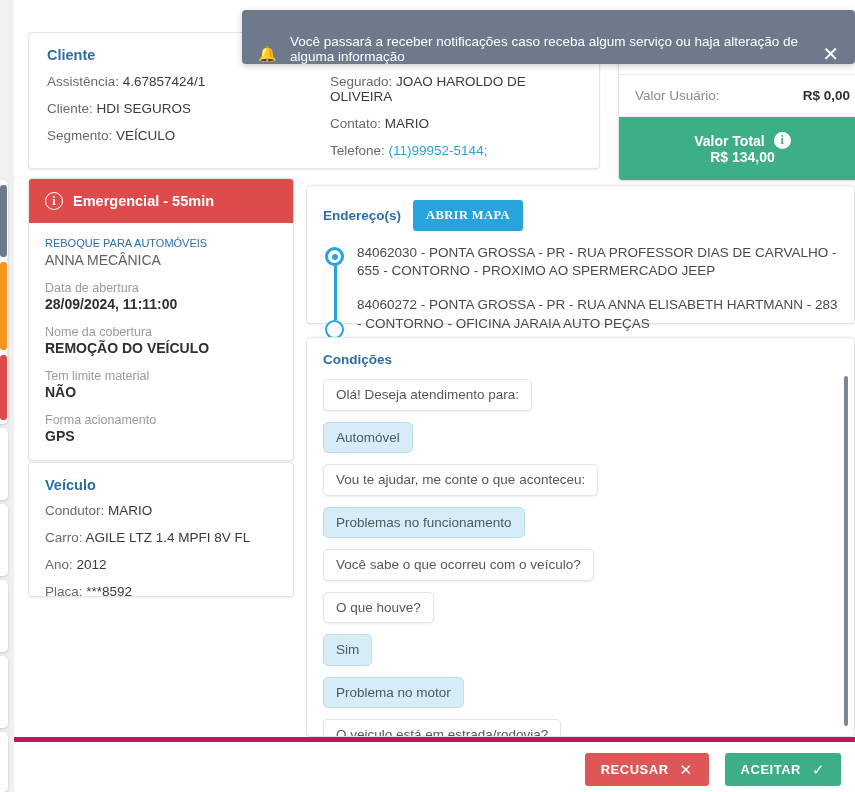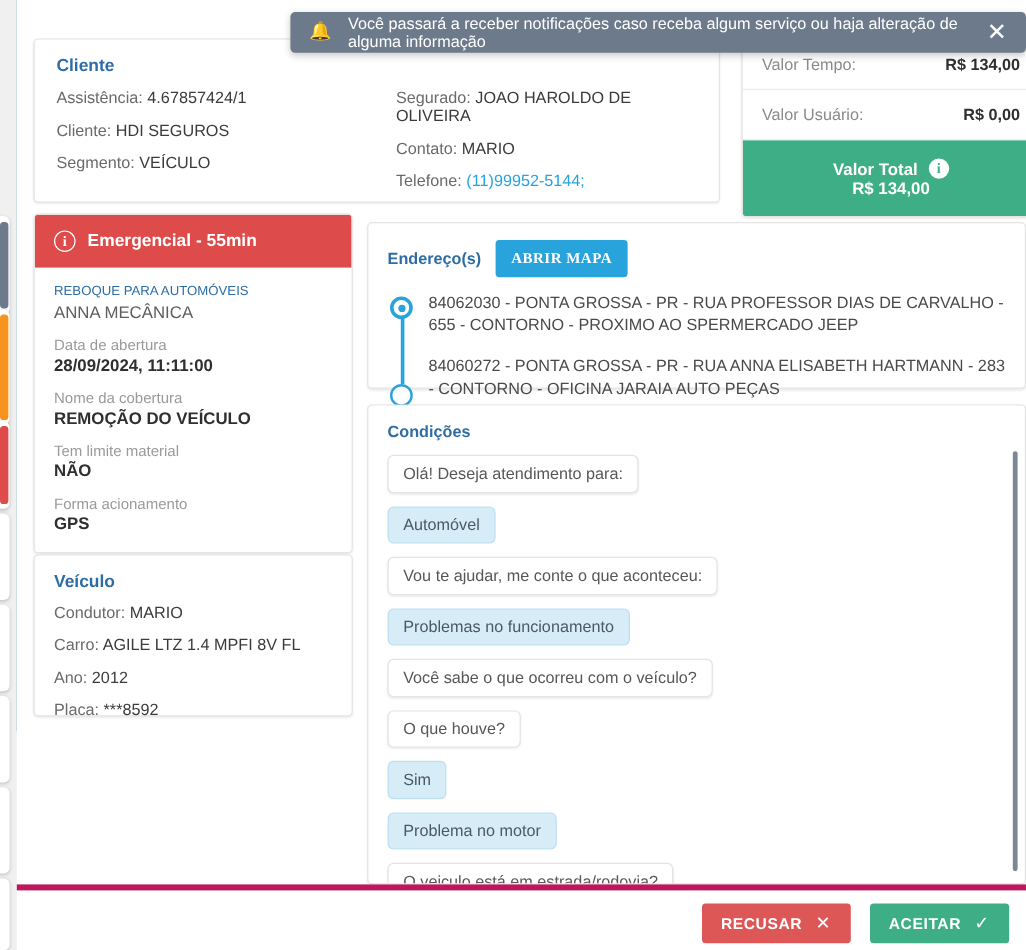--- a/index.html
+++ b/index.html
@@ -12,21 +12,21 @@
   #root { position: relative; width: 855px; height: 792px; background:#ffffff; }
 
   
   .bg-layer { position:absolute; left:0; top:0; width:40px; height:792px; background:#f0f0f0; }
   .bg-card { position:absolute; left:-30px; width:38px; background:#ffffff;
              border-radius:5px; box-shadow:0 1px 3px rgba(0,0,0,.18); }
   .bg-strip { position:absolute; left:0px; width:7px; border-radius:3px; }
   .bg-divider { position:absolute; left:33px; top:40px; width:2px; height:665px; background:#b0b0b0; }
 
   
-  .modal { position:absolute; left:14px; top:0px; width:841px; height:609px; background:#0369a1; }
+  .modal { position:absolute; left:14px; top:0px; width:841px; height:609px; background:#eab308; }
   .modal-body { position:absolute; left:0; top:0; right:0; height:737px; background:#ffffff;
                 padding:24px 14px 0 14px; }
   .modal-footer { position:absolute; left:0; top:737px; right:0; height:55px;
                   background:#ffffff; border-top:5px solid #be185d; }
 
   
   .card { background:#ffffff; border:1px solid #e4e4e4; border-radius:4px;
           box-shadow:0 1px 2px rgba(0,0,0,.08); }
   .card-title { color:#2e6da4; font-weight:bold; font-size:14.5px; }
 
@@ -111,22 +111,22 @@
   
   .footer-btns { position:absolute; right:14px; top:11px; display:flex; gap:16px; }
   .btn { border:none; border-radius:3px; color:#fff; font-size:13px; font-weight:bold;
          letter-spacing:.5px; padding:9px 16px; cursor:pointer;
          display:flex; align-items:center; gap:11px; font-family:"Liberation Sans",sans-serif; }
   .btn-recusar { background:#dd5757; }
   .btn-aceitar { background:#3dae85; }
   .glyph { font-size:15px; font-weight:normal; line-height:1; }
 
   
-  .toast { position:absolute; left:242px; top:10px; width:613px; height:34px;
-           background:#6c7a8c; border-radius:4px; display:flex; align-items:center;
+  .toast { position:absolute; left:242px; top:10px; width:613px; height:54px;
+           background:#6c7a8c; border-radius:4px; display:flex; align-items:flex-end;
            padding:0 16px; gap:14px; box-shadow:0 2px 6px rgba(0,0,0,.2); z-index:50; }
   .toast-msg { color:#ffffff; font-size:13.5px; flex:1; }
   .toast-close { color:#ffffff; font-size:20px; cursor:pointer; line-height:1;
                  font-family:"Liberation Sans",sans-serif; }
   .bell { width:18px; height:18px; position:relative; flex-shrink:0; }
   .bell::before { content:"\1F514"; font-size:15px; color:#ffffff; position:absolute; left:0; top:-1px; }
 
   .topline { position:absolute; left:0; top:0; width:855px; height:3px; background:#2e6da4; opacity:.55; }
 </style>
 </head>

